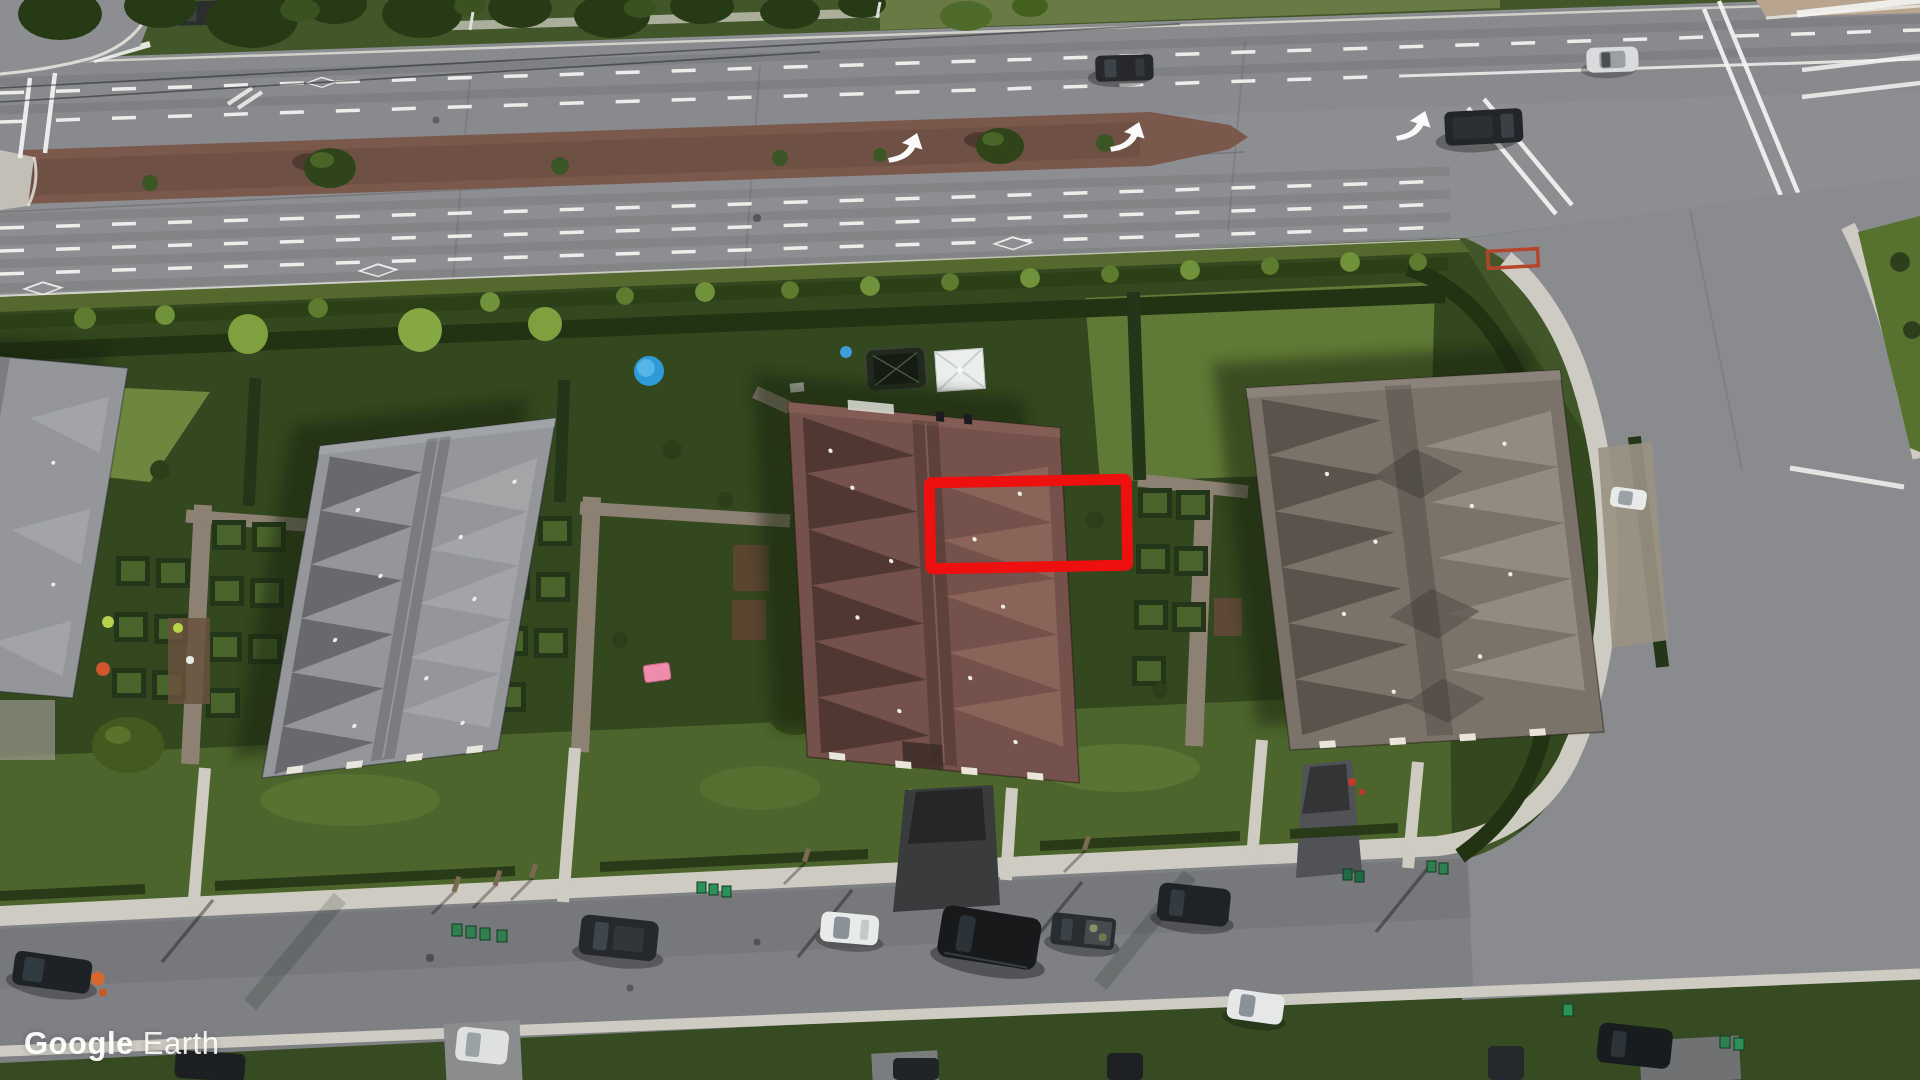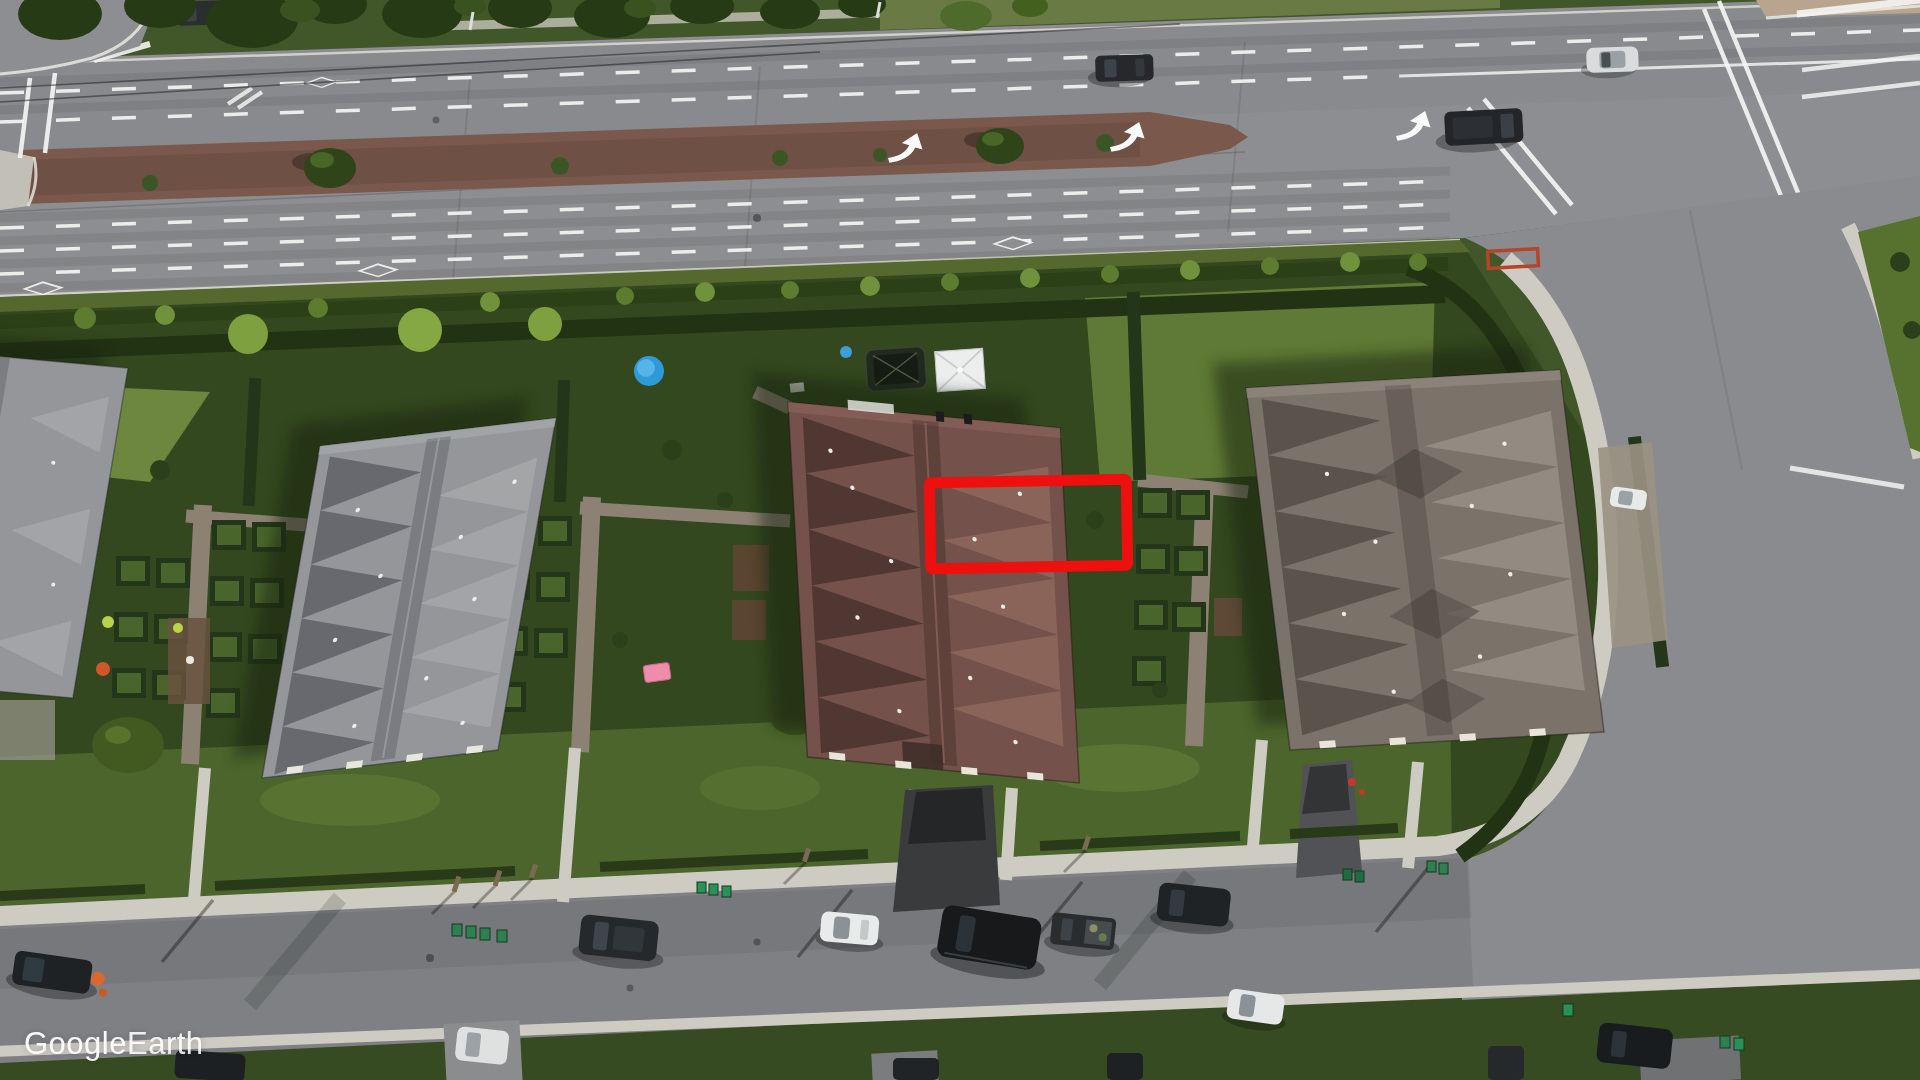--- a/index.html
+++ b/index.html
@@ -1,21 +1,21 @@
 <!DOCTYPE html>
 <html style="--annotation: #ee0f0f; --road: #8d8e91; --road-res: #7f8084; --sidewalk: #cecbc2; --median-brick: #7b584c; --grass: #41572a; --grass-dark: #33481f; --grass-mid: #4c652c; --grass-bright: #65803a; --hedge: #24361a; --tree-dark: #273a16; --roof-left: #94969a; --roof-middle: #74514a; --roof-right: #7b726a; --watermark-text: #ffffff;"><head>
 <meta charset="utf-8">
 <style>
   html,body{margin:0;padding:0;background:#222;}
   #stage{position:relative;width:1920px;height:1080px;overflow:hidden;background:var(--grass,#41572a);font-family:"Liberation Sans",sans-serif;}
   #stage svg{position:absolute;left:0;top:0;}
   .watermark{position:absolute;left:24px;top:1026px;font-size:31px;color:var(--watermark-text,#fff);
     text-shadow:0 0 6px rgba(0,0,0,.25);letter-spacing:.5px;user-select:none;}
-  .watermark .brand{font-weight:400;opacity:.95;}
-  .watermark .product{font-weight:400;opacity:.88;}
+  .watermark .brand{font-weight:700;opacity:.95;}
+  .watermark .product{font-weight:400;opacity:.88;margin-left:9px;}
   .lane-dash{stroke:#f7f7f4;stroke-width:3.5;stroke-dasharray:24 32;opacity:.9;fill:none;}
   .lane-solid{stroke:#f2f2ef;stroke-width:3;opacity:.85;fill:none;}
   .curb{stroke:#e8e6df;stroke-width:2.5;opacity:.75;fill:none;}
   .xwalk{stroke:#f4f4f2;stroke-width:4.5;opacity:.92;fill:none;}
   .sidewalk{stroke:var(--sidewalk,#cecbc2);fill:none;}
   .hedge{fill:var(--hedge,#24361a);}
   .path{stroke:#8d8173;fill:none;}
   .bin{stroke:#15381f;stroke-width:1;}
 </style>
 </head>

